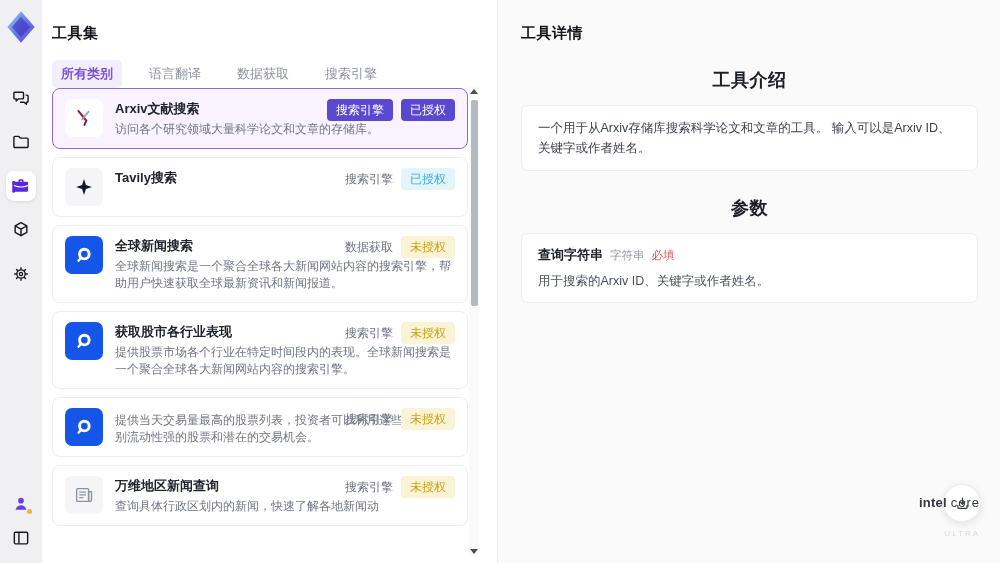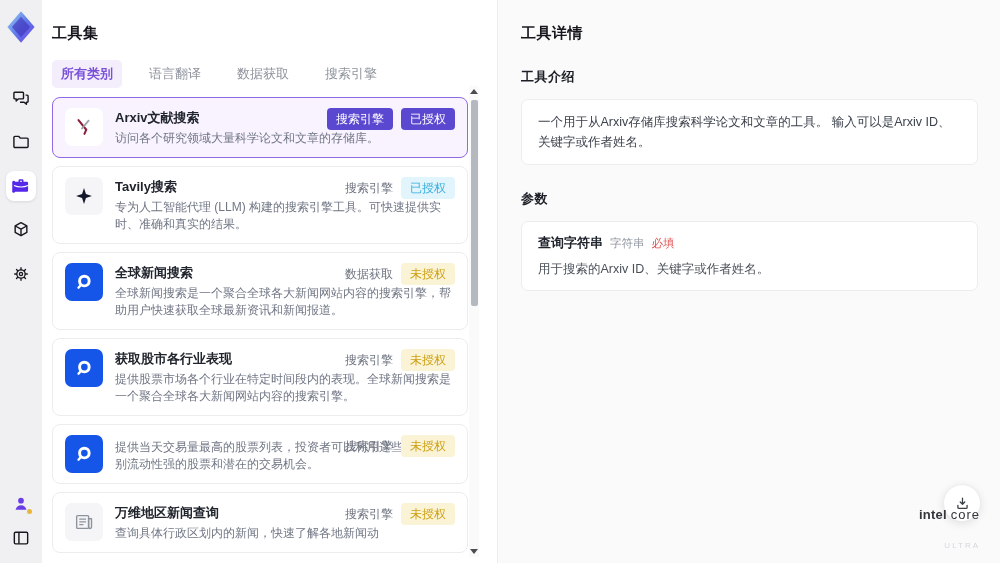--- a/index.html
+++ b/index.html
@@ -38,21 +38,21 @@
   }
   .main-inner { padding:24px 0 0 23px; height:100%; }
   .page-title { font-size:15px; font-weight:bold; color:#15171d; letter-spacing:.5px; }
   .tabs { display:flex; align-items:center; gap:18px; margin-top:17px; }
   .tab {
     font-size:13px; color:#8d929b; padding:5px 9px; border-radius:5px; cursor:pointer;
     white-space:nowrap;
   }
   .tab.active { background:var(--tab-active-bg); color:var(--tab-active-text); font-weight:bold; }
 
-  .tool-list { margin-top:9px; width:416px; height:467px; overflow:hidden; }
+  .tool-list { margin-top:0; width:416px; height:467px; overflow:hidden; }
   .tool-item {
     position:relative; display:flex; align-items:flex-start;
     padding:10px 12px; margin-bottom:8px;
     border:1px solid #ededf0; border-radius:8px; background:#fff; cursor:pointer;
   }
   .tool-item.selected {
     background:var(--selected-bg);
     border:1.5px solid var(--selected-border);
   }
   .tool-icon {
@@ -82,40 +82,40 @@
   .sb-arrow-down { bottom:3px; border-top:5px solid #4a4d52; }
   .sb-thumb { position:absolute; top:14px; left:1.5px; width:7px; height:206px; background:#b4b8bf; border-radius:2px; cursor:pointer; }
 
   
   .detail {
     position:absolute; left:497px; top:0; right:0; height:100%;
     background:#fafafb; border-left:1px solid #ececef;
   }
   .detail-inner { padding:24px 22px 0 23px; }
   .detail-title { font-size:15px; font-weight:bold; color:#15171d; letter-spacing:.5px; }
-  .section-heading { font-size:13px; font-weight:bold; color:#1b1e24; margin-top:25px; letter-spacing:.5px; }
+  .section-heading { font-size:18px; font-weight:bold; color:#1b1e24; margin-top:25px; letter-spacing:.5px;text-align:center; }
   .card {
     background:#ffffff; border:1px solid #ededf0; border-radius:7px;
     padding:12px 16px; margin-top:13px;
   }
   .intro-text { font-size:12.5px; color:#3c424c; line-height:1.6; }
   .param-head { display:flex; align-items:baseline; gap:7px; }
   .param-name { font-size:13px; font-weight:bold; color:#20242c;text-align:center; }
   .param-type { font-size:11.5px; color:#9096a0; }
   .param-required { font-size:11.5px; color:var(--required-red); }
   .param-desc { font-size:12.5px; color:#4a5058; margin-top:9px; }
 
   
   .fab {
     position:absolute; right:19px; bottom:41px; width:38px; height:38px; border-radius:50%;
     background:#fff; border:1px solid #ececef; box-shadow:0 2px 8px rgba(0,0,0,.10);
     display:flex; align-items:center; justify-content:center; cursor:pointer; z-index:6;
   }
   .fab svg { width:17px; height:17px; }
-  .intel { position:absolute; right:20px; bottom:13px; text-align:right; z-index:6; }
+  .intel { position:absolute; right:20px; bottom:25px; text-align:right; z-index:6; }
   .intel-line { font-size:13px; color:#33363b; }
   .intel-left { font-weight:bold; letter-spacing:.2px; }
   .intel-right { letter-spacing:1px; margin-left:4px; }
   .intel-sub { font-size:8px; letter-spacing:2px; color:#d4d7db; margin-top:19px; }
 </style>
 </head>
 <body>
 
 <div class="rail">
   <div class="rail-logo">
@@ -208,21 +208,20 @@
     </div>
   </div>
         <div class="tool-item">
     <div class="tool-icon tile-light">
             <svg viewBox="0 0 24 24">
               <path d="M12 3.4l2.1 6.5 6.5 2.1-6.5 2.1L12 20.6l-2.1-6.5-6.5-2.1 6.5-2.1z" fill="#12182a"></path>
             </svg>
           </div>
     <div class="tool-main">
       <div class="tool-title">Tavily搜索</div>
-      <div class="tool-desc">专为人工智能代理 (LLM) 构建的搜索引擎工具。可快速提供实时、准确和真实的结果。</div>
     </div>
     <div class="tool-tags">
       <span class="badge cat-text">搜索引擎</span>
       <span class="badge auth-cyan">已授权</span>
     </div>
   </div>
         <div class="tool-item">
     <div class="tool-icon tile-blue">
             <svg viewBox="0 0 24 24" fill="none" stroke="#ffffff" stroke-linecap="round">
               <rect x="7.2" y="5.8" width="10.4" height="10.4" rx="5" stroke-width="3.2"></rect>

